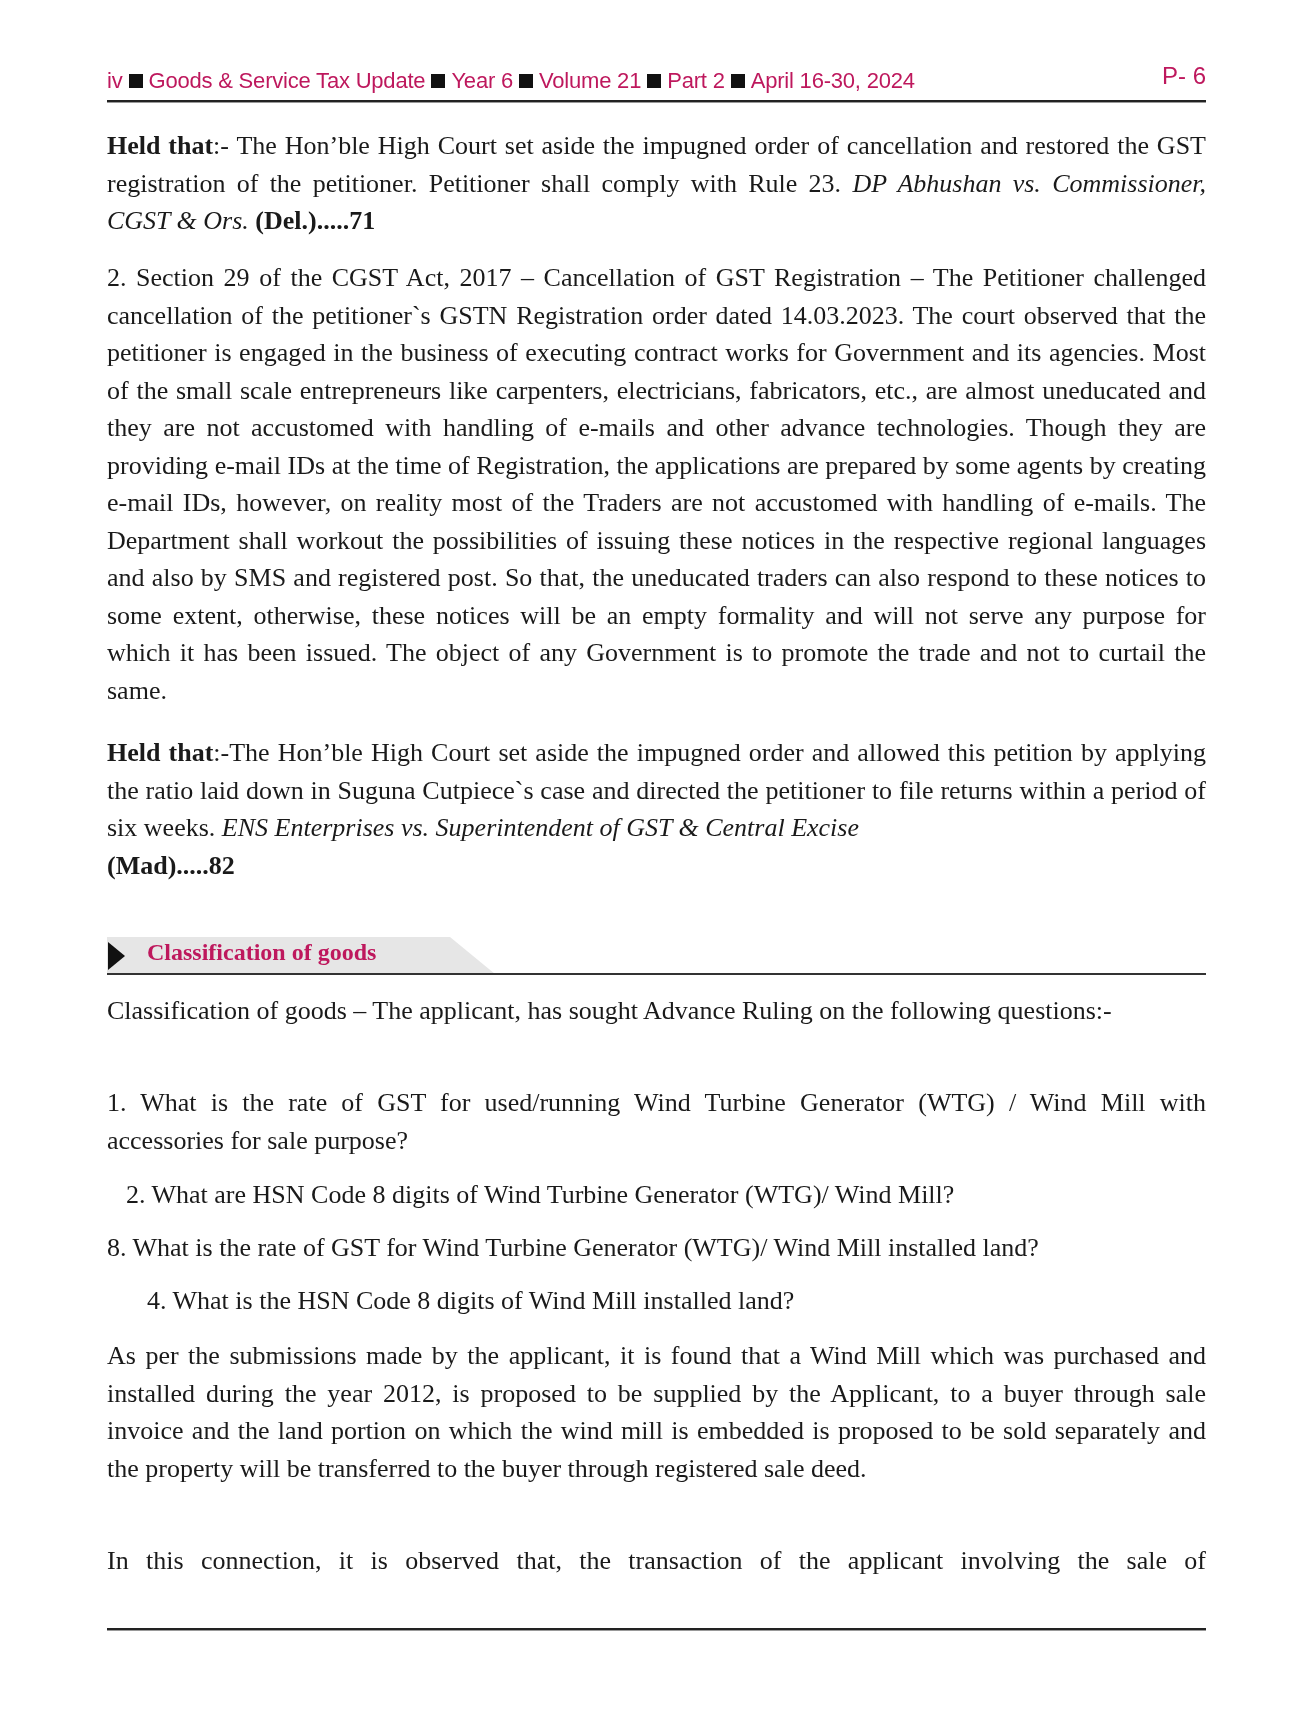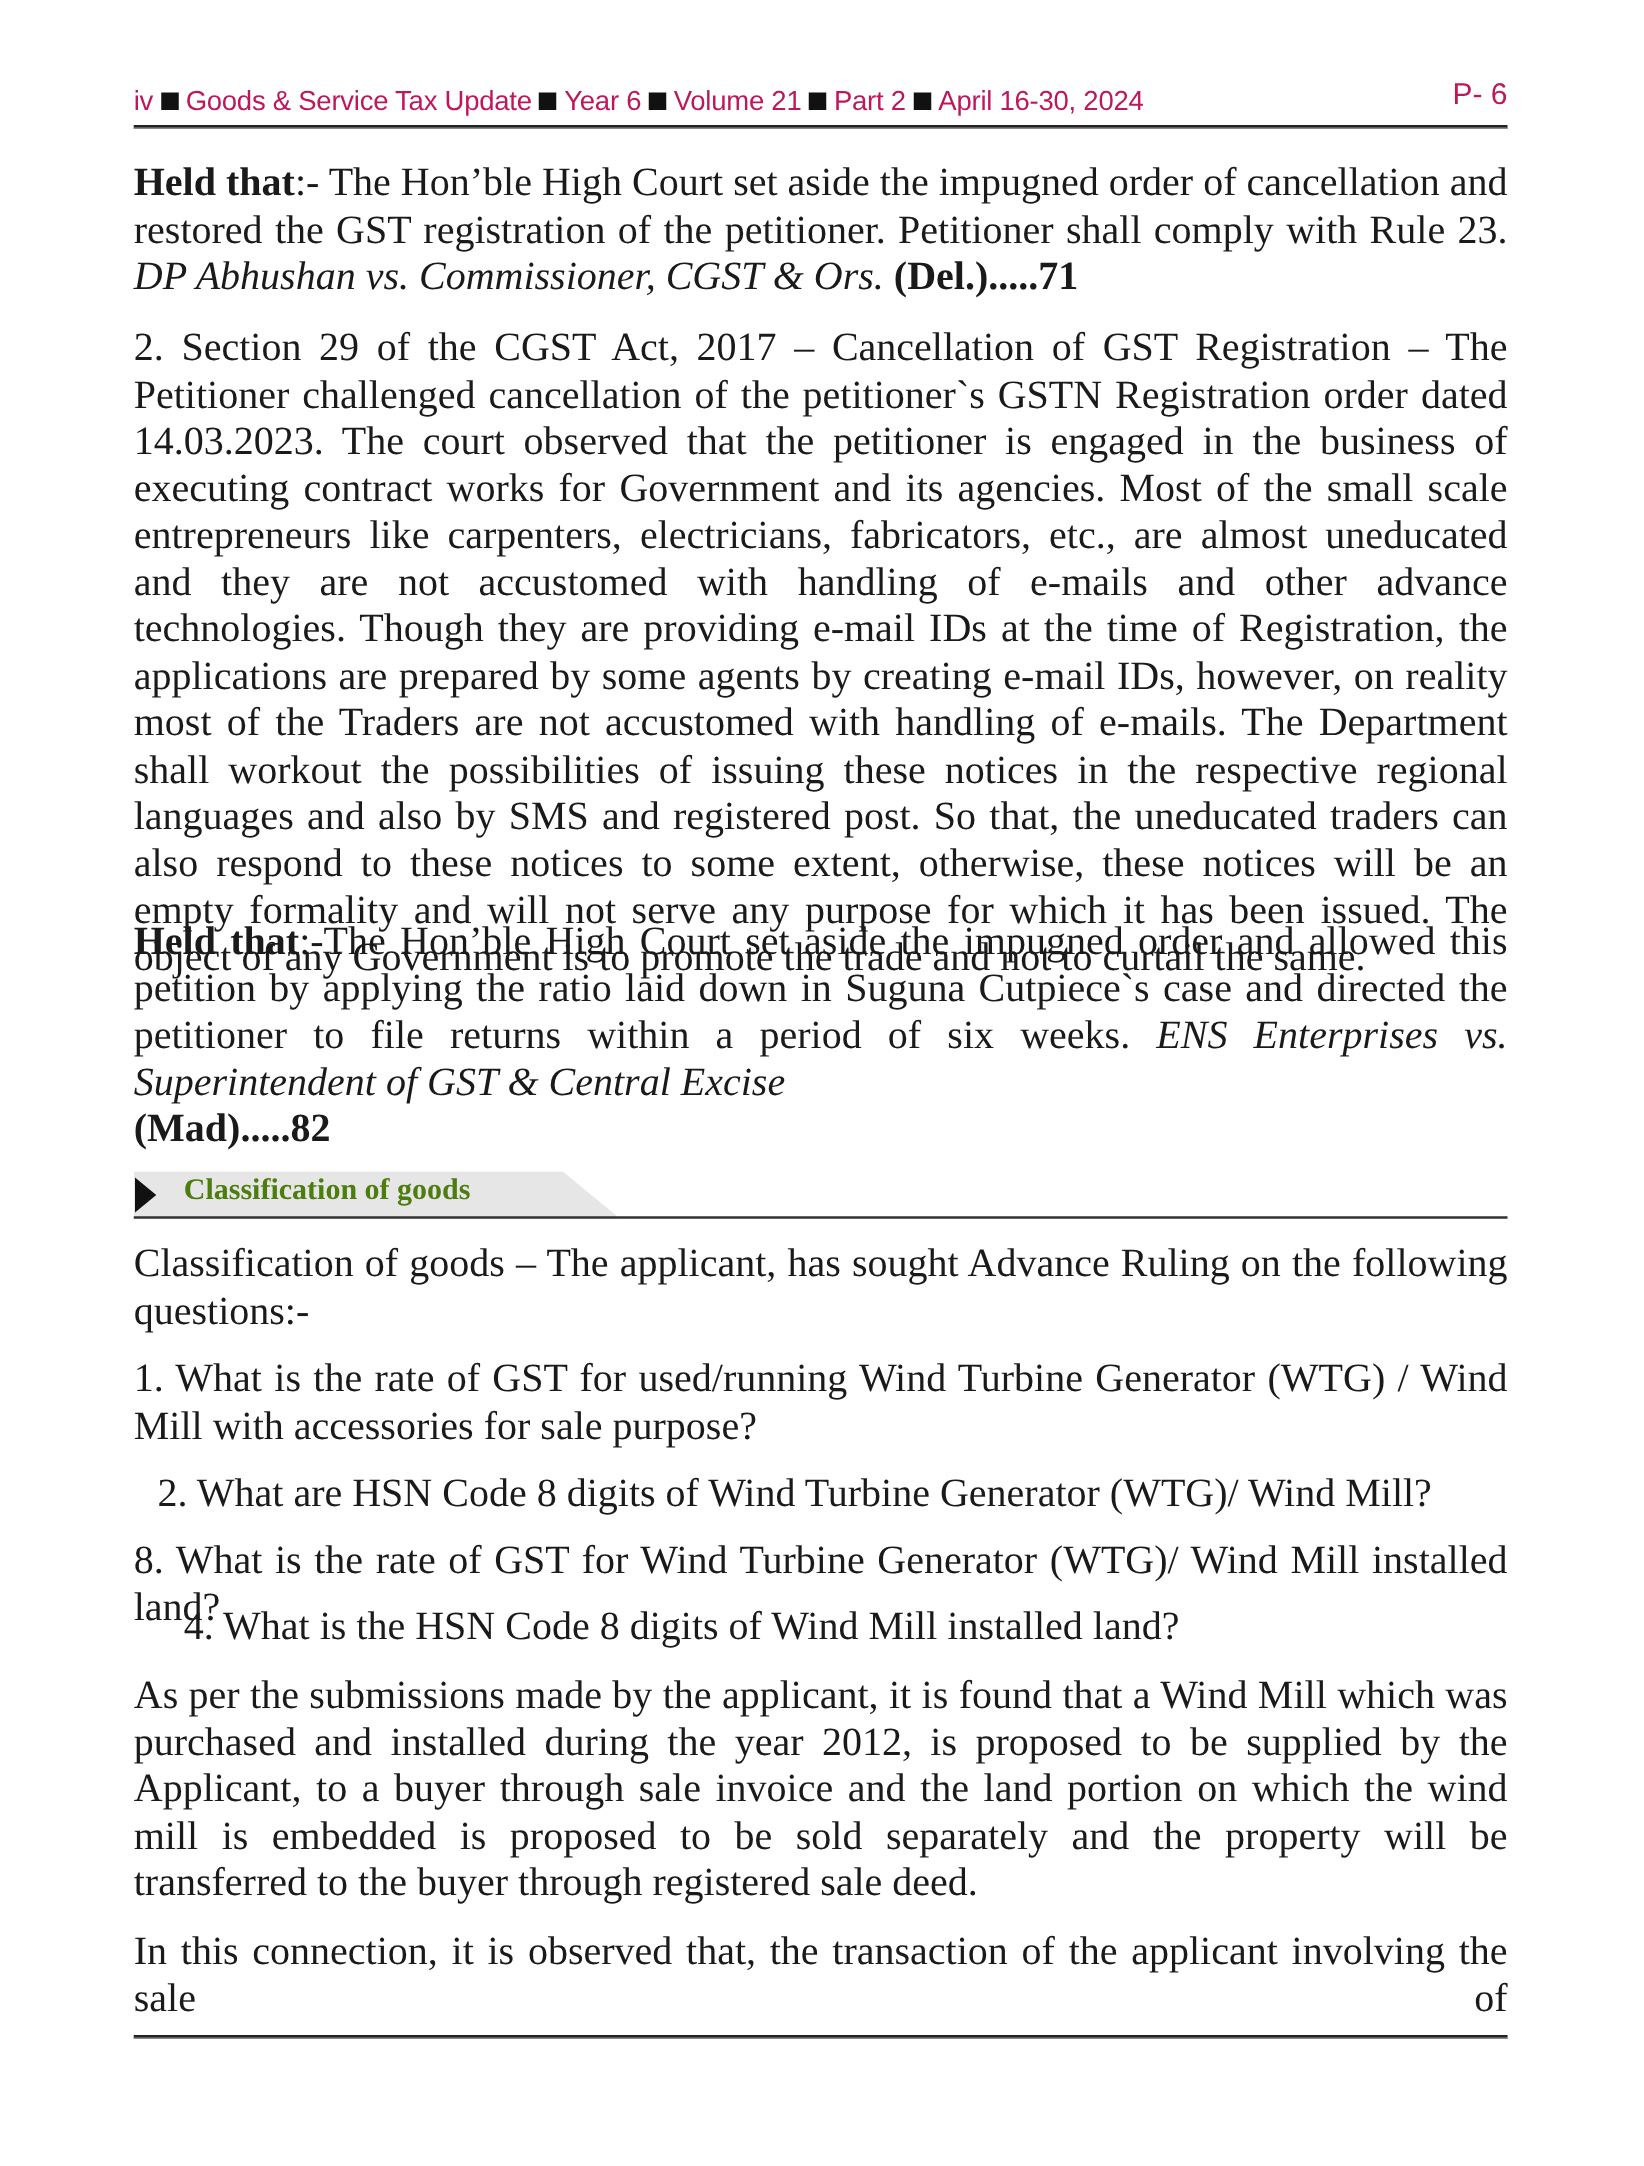--- a/index.html
+++ b/index.html
@@ -5,31 +5,31 @@
   html, body { margin: 0; padding: 0; background: #ffffff; }
   body { width: 1315px; height: 1733px; position: relative; overflow: hidden; color: #1a1a1a; }
   .page { position: absolute; left: 107px; top: 0; width: 1099px; }
   .hdr { position: absolute; left: 0; top: 66px; width: 1099px; height: 30px;
          font-family: "Liberation Sans", sans-serif; font-size: 22px; color: #be185d; }
   .hdr .left { position: absolute; left: 0; top: 2px; white-space: nowrap; letter-spacing: -0.2px; }
   .hdr .sq { display: inline-block; width: 14px; height: 14px; background: #111; margin: 0 6px; vertical-align: 0px; }
   .hdr .pnum { position: absolute; right: 0; top: -4px; font-size: 24px; }
   .hdr-rule { position: absolute; left: 0; top: 100px; width: 1099px; height: 2px; background: #222; border-bottom: 1px solid #999; }
   .para { position: absolute; left: 0; width: 1099px; font-family: "Liberation Serif", serif;
-          font-size: 32px; line-height: 37.5px; text-align: justify; color: #1a1a1a; }
+          font-size: 26px; line-height: 37.5px; text-align: justify; color: #1a1a1a; }
   .para.last-justify { text-align-last: justify; }
   .para b { font-weight: bold; }
   .para i { font-style: italic; }
   .banner { position: absolute; left: 0; top: 937px; width: 1099px; height: 37px; }
   .banner .bg { position: absolute; left: 0; top: 0; width: 388px; height: 37px; background: #e6e6e6;
                 clip-path: polygon(0 0, 343px 0, 388px 37px, 0 37px); }
   .banner .tri { position: absolute; left: 1px; top: 5px; width: 0; height: 0;
                  border-top: 14px solid transparent; border-bottom: 14px solid transparent; border-left: 17px solid #111; }
   .banner .title { position: absolute; left: 40px; top: 2px; font-family: "Liberation Serif", serif; font-weight: bold;
-                   font-size: 24px; color: #4d7c0f; white-space: nowrap; }
+                   font-size: 24px; color: #be185d; white-space: nowrap; }
   .banner .rule { position: absolute; left: 0; top: 36px; width: 1099px; height: 2px; background: #333; }
   .ftr-rule { position: absolute; left: 0; top: 1628px; width: 1099px; height: 2px; background: #222; border-bottom: 1px solid #999; }
 </style>
 </head>
 <body>
 
 <div class="page">
 
   <div class="hdr">
     <span class="left"><span>iv</span><span class="sq"></span><span>Goods &amp; Service Tax Update</span><span class="sq"></span><span>Year 6</span><span class="sq"></span><span>Volume 21</span><span class="sq"></span><span>Part 2</span><span class="sq"></span><span>April 16-30, 2024</span></span>

